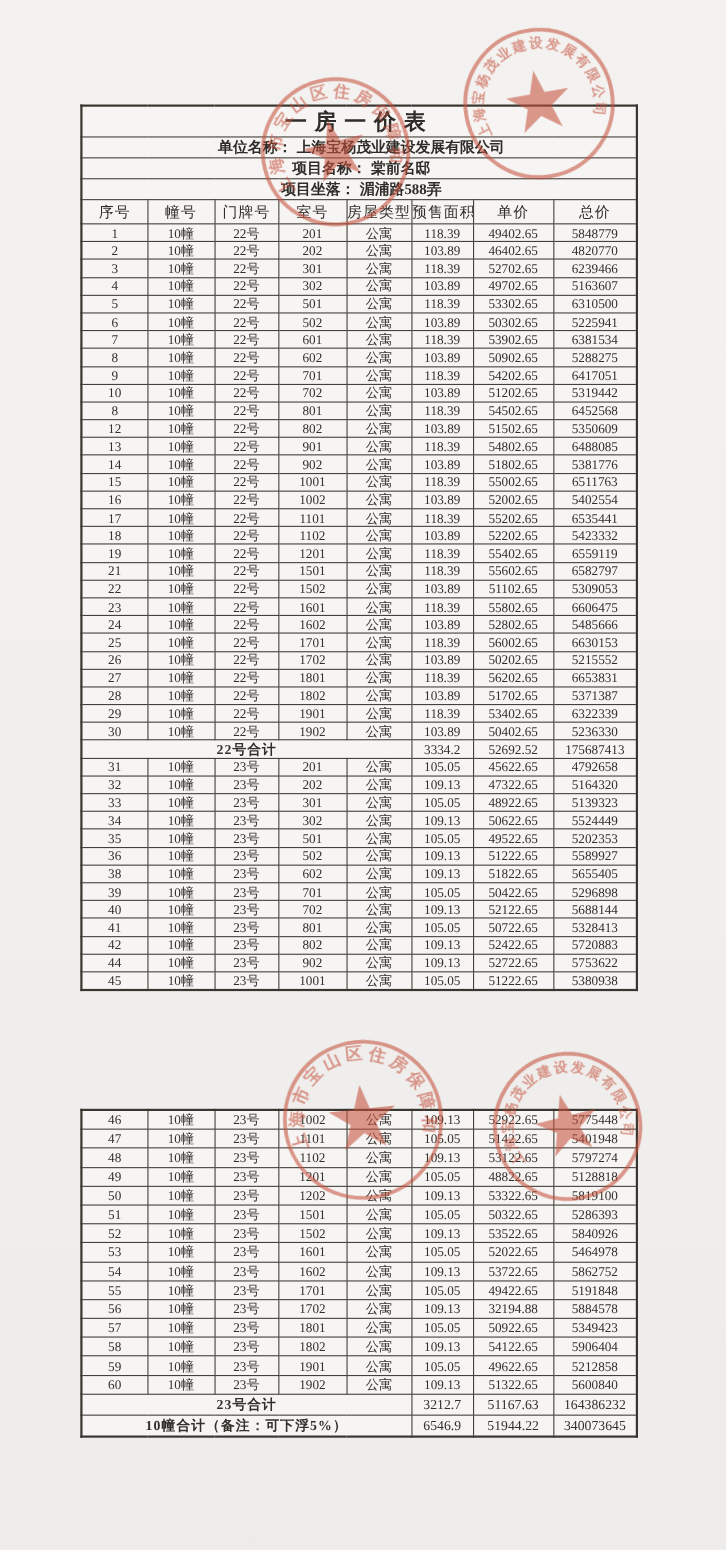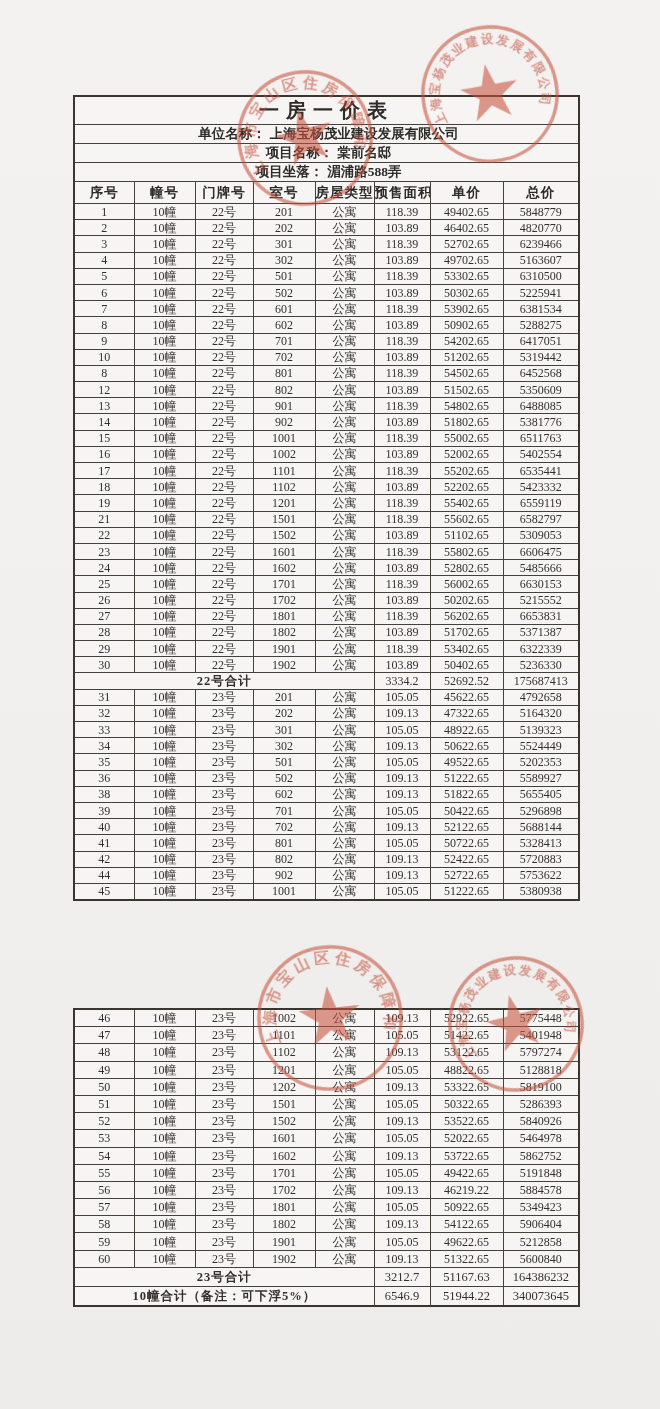--- a/index.html
+++ b/index.html
@@ -23,21 +23,21 @@
     text-align:center;vertical-align:middle;
     padding:0;overflow:hidden;white-space:nowrap;
   }
   .title-row th{
     height:24px;font-size:20px;font-weight:bold;letter-spacing:7px;
   }
   .info-row th{
     height:17px;font-size:13.5px;font-weight:bold;text-align:center;padding-left:4px;
   }
   .info-row th .info-value{margin-left:4px;}
-  .head-row th{height:21px;font-size:13.5px;font-weight:bold;letter-spacing:1px;}
+  .head-row th{height:21px;font-size:13.5px;font-weight:normal;letter-spacing:1px;}
   tbody td{height:15.2px;font-size:12px;line-height:1;color:#33302c;}
   .t2 tbody td{height:16.2px;}
   .t2 tbody tr:nth-last-child(-n+2) td{height:18px;font-size:12.5px;}
   td.merge-label{font-size:12.5px;font-weight:bold;letter-spacing:1px;margin-top:29px;}
   #stamps-layer{position:absolute;inset:0;z-index:5;pointer-events:none;}
   svg.stamp{
     position:absolute;opacity:.58;mix-blend-mode:multiply;
     filter:blur(.3px);
   }
   svg.stamp text{font-family:"Liberation Serif","DejaVu Serif",serif;font-weight:bold;}
@@ -624,21 +624,21 @@
           <td>49422.65</td>
           <td>5191848</td>
         </tr>
         <tr>
           <td>56</td>
           <td>10幢</td>
           <td>23号</td>
           <td>1702</td>
           <td>公寓</td>
           <td>109.13</td>
-          <td>46219.22</td>
+          <td>32194.88</td>
           <td>5884578</td>
         </tr>
         <tr>
           <td>57</td>
           <td>10幢</td>
           <td>23号</td>
           <td>1801</td>
           <td>公寓</td>
           <td>105.05</td>
           <td>50922.65</td>

